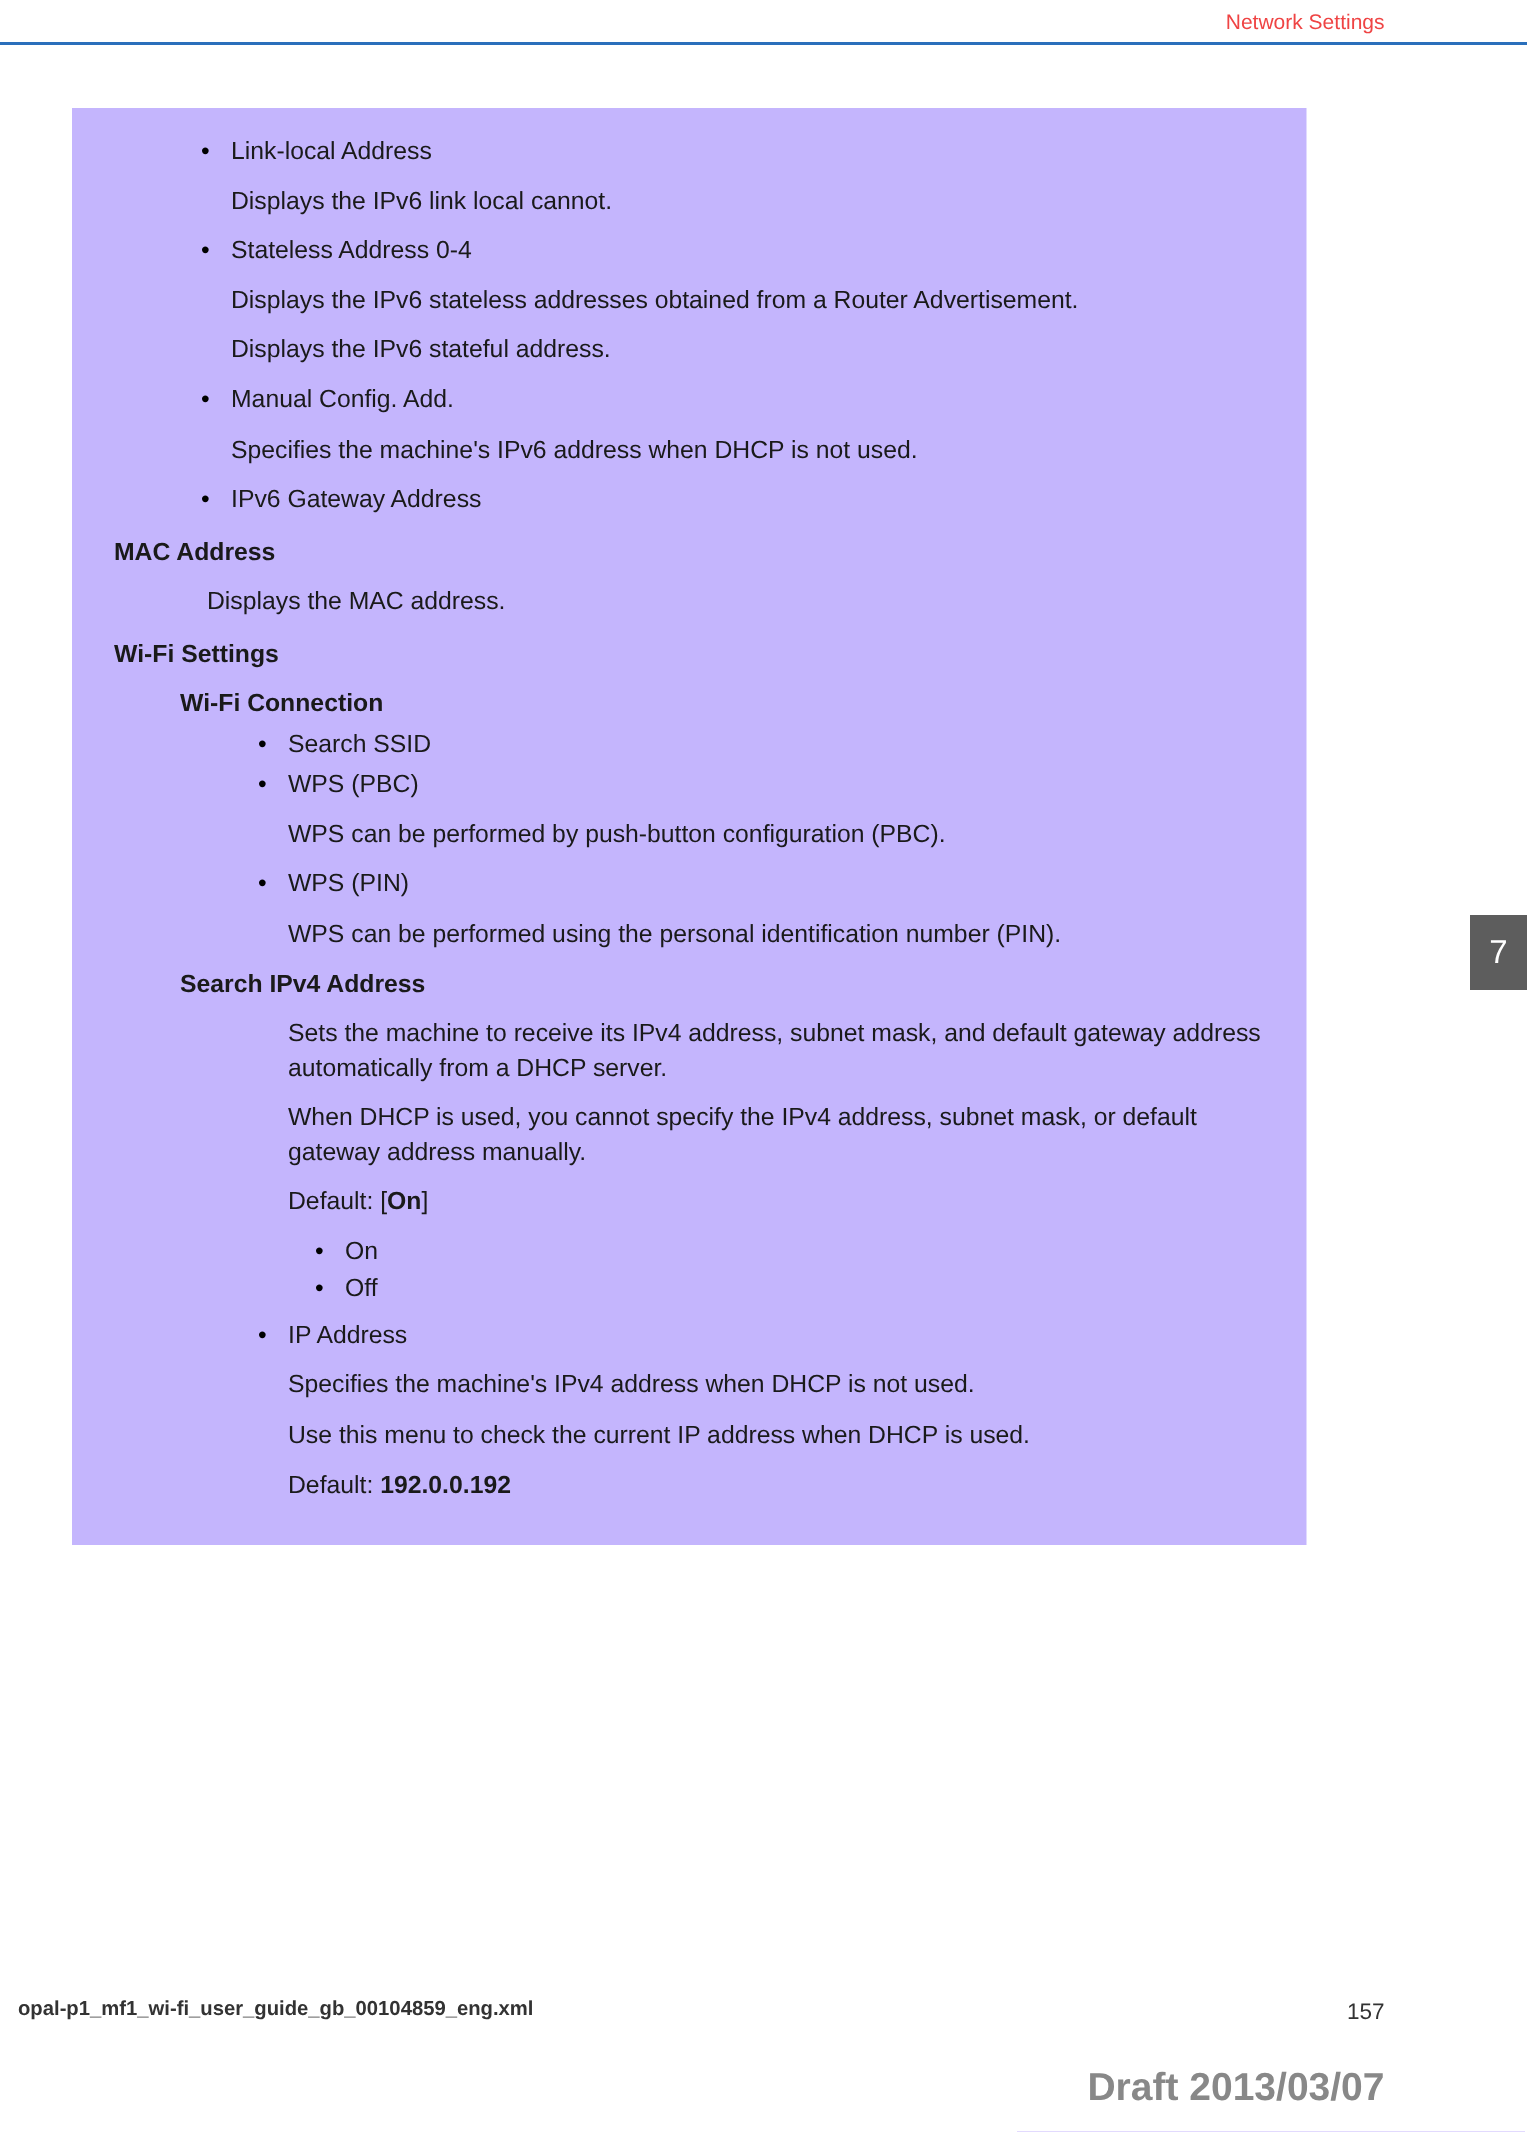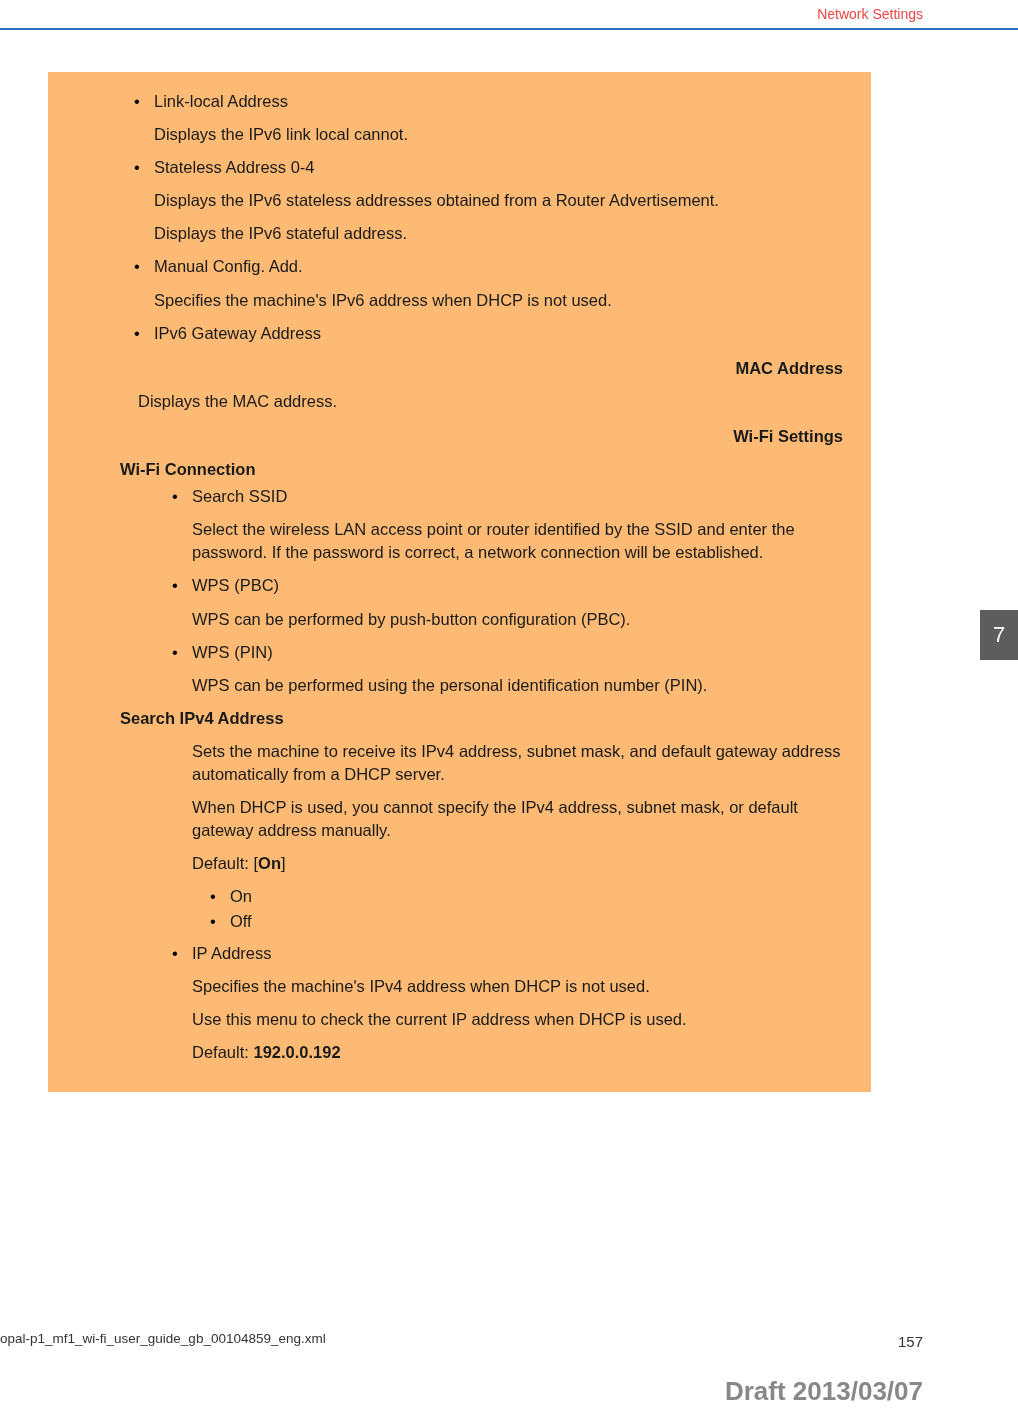--- a/index.html
+++ b/index.html
@@ -23,62 +23,63 @@
     top: 28px;
     left: 0;
     right: 0;
     border-top: 2px solid #2a6fbb;
   }
   .content-box {
     position: absolute;
     top: 72px;
     left: 48px;
     width: 823px;
-    background: #fdba74;
+    background: #c4b5fd;
     padding: 14px 28px 18px 28px;
     font-size: 16.5px;
     line-height: 1.4;
     color: #1a1a1a;
   }
   .bullet { position: relative; padding-left: 20px; }
   .bullet::before {
     content: "•";
     position: absolute;
     left: 0;
     top: 0;
     color: #000;
   }
   .lvl1 { margin-left: 58px; margin-top: 4px; }
   .lvl1-desc { margin-left: 78px; margin-top: 10px; margin-bottom: 10px; }
   .lvl2 { margin-left: 96px; margin-top: 4px; }
   .lvl2-desc { margin-left: 116px; margin-top: 10px; margin-bottom: 10px; }
   .lvl3 { margin-left: 134px; margin-top: 2px; margin-bottom: 2px; }
-  .h1 { font-weight: bold; margin-top: 12px; margin-left: 0; text-align: right; }
+  .h1 { font-weight: bold; margin-top: 12px; margin-left: 0; }
   .h1-desc { margin-left: 62px; margin-top: 10px; margin-bottom: 10px; }
   .h2 { font-weight: bold; margin-left: 44px; margin-top: 10px; }
   .bold { font-weight: bold; }
   .side-tab {
     position: absolute;
     right: 0;
     top: 610px;
     width: 38px;
     height: 50px;
     background: #5d5d5d;
     color: #fff;
     font-size: 22px;
     display: flex;
     align-items: center;
     justify-content: center;
   }
   .footer-left {
     position: absolute;
-    left: 0;
+    left: 12px;
     bottom: 75px;
     font-size: 13.5px;
     color: #333;
+    font-weight: bold;
   }
   .footer-right {
     position: absolute;
     right: 95px;
     bottom: 71px;
     font-size: 15px;
     color: #333;
   }
   .draft {
     position: absolute;
@@ -111,21 +112,20 @@
   <div class="lvl1 bullet">IPv6 Gateway Address</div>
 
   <div class="h1">MAC Address</div>
   <div class="h1-desc">Displays the MAC address.</div>
 
   <div class="h1">Wi-Fi Settings</div>
 
   <div class="h2">Wi-Fi Connection</div>
 
   <div class="lvl2 bullet">Search SSID</div>
-  <div class="lvl2-desc">Select the wireless LAN access point or router identified by the SSID and enter the password. If the password is correct, a network connection will be established.</div>
 
   <div class="lvl2 bullet">WPS (PBC)</div>
   <div class="lvl2-desc">WPS can be performed by push-button configuration (PBC).</div>
 
   <div class="lvl2 bullet">WPS (PIN)</div>
   <div class="lvl2-desc">WPS can be performed using the personal identification number (PIN).</div>
 
   <div class="h2">Search IPv4 Address</div>
 
   <div class="lvl2-desc">Sets the machine to receive its IPv4 address, subnet mask, and default gateway address automatically from a DHCP server.</div>

